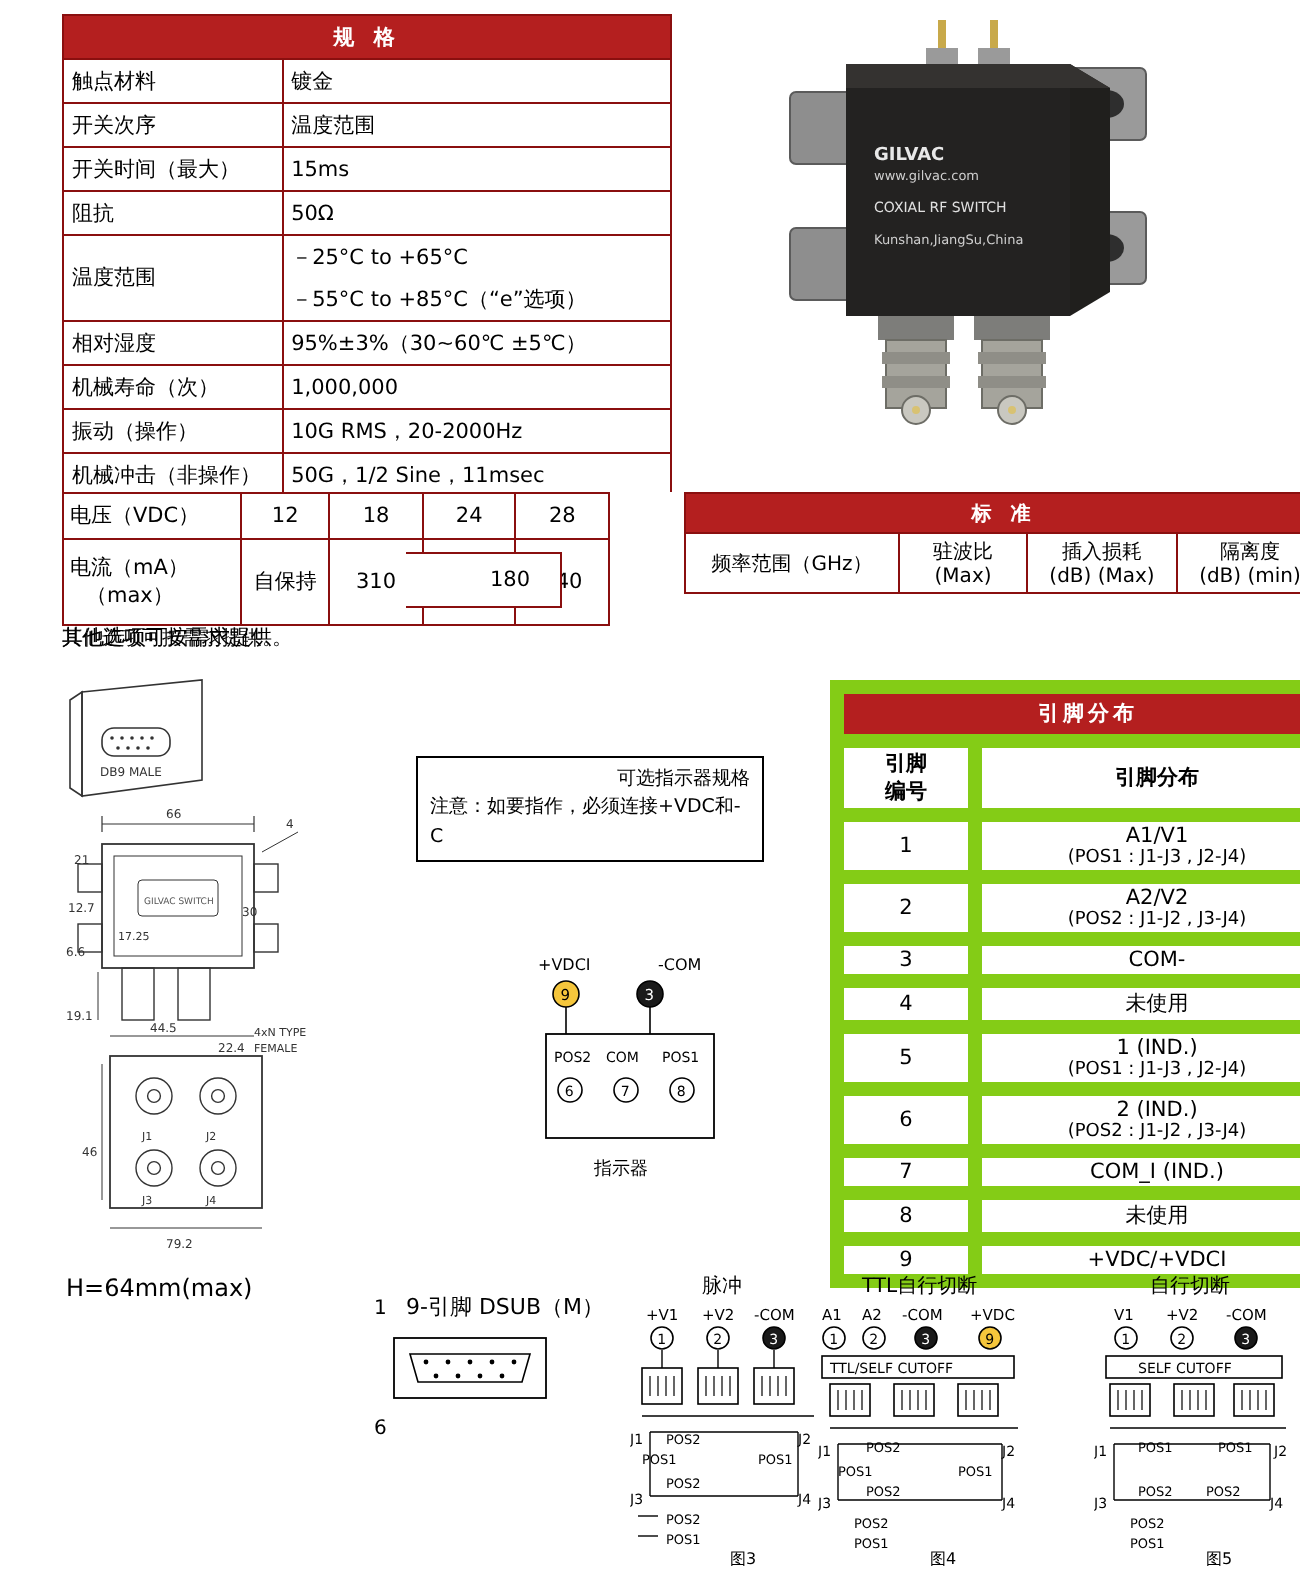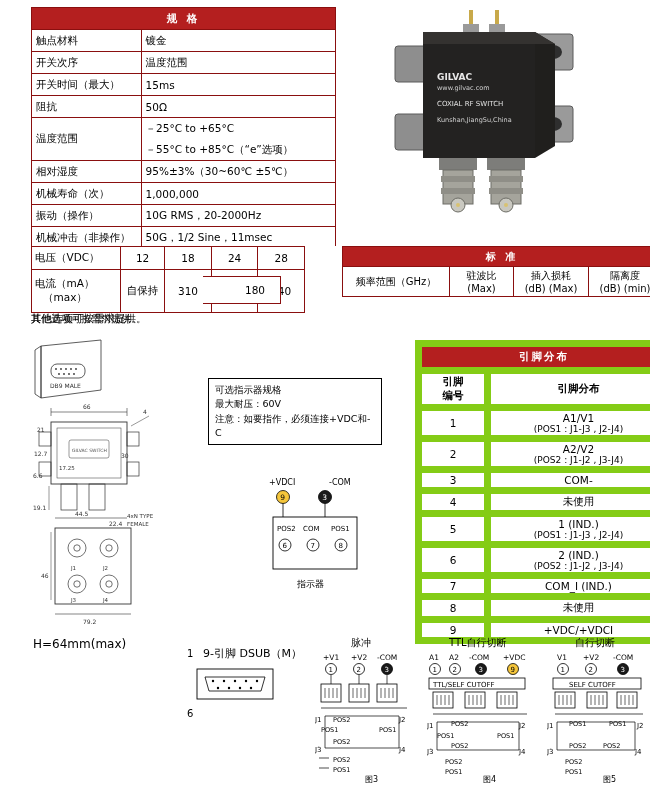--- a/index.html
+++ b/index.html
@@ -348,22 +348,21 @@
     <text x="10" y="242" font-size="6" fill="#333" font-family="DejaVu Sans, sans-serif">46</text>
     <line x1="20" y1="196" x2="20" y2="264" stroke="#333" stroke-width="0.5"></line>
     <line x1="24" y1="278" x2="100" y2="278" stroke="#333" stroke-width="0.6"></line>
     <text x="52" y="288" font-size="6" fill="#333" font-family="DejaVu Sans, sans-serif">79.2</text>
   </svg>
 </div>
 
 <div class="abs" style="left:6px;top:637px;font-size:12px;">H=64mm(max)</div>
 
 <div class="abs ind-box" style="left:208px;top:378px;width:160px;">
-  <div style="text-align:left;">可选指示器规格</div>
-  <div>最大耐压：60V</div>
+  <div style="text-align:right;">可选指示器规格</div>
   <div>注意：如要指作，必须连接+VDC和-C</div>
 </div>
 
 <div class="abs" style="left:240px;top:475px;width:110px;height:125px;">
   <svg width="110" height="125" viewBox="0 0 110 125">
     <text x="2" y="10" font-size="8" fill="#000" font-family="DejaVu Sans, sans-serif">+VDCI</text>
     <text x="62" y="10" font-size="8" fill="#000" font-family="DejaVu Sans, sans-serif">-COM</text>
     <circle cx="16" cy="22" r="6.5" fill="#f5c63c" stroke="#000" stroke-width="0.8"></circle>
     <text x="13.2" y="25" font-size="7.5" fill="#000" font-family="DejaVu Sans, sans-serif">9</text>
     <circle cx="58" cy="22" r="6.5" fill="#1a1a1a" stroke="#000" stroke-width="0.8"></circle>
@@ -442,21 +441,21 @@
     <text x="18" y="108" font-size="6.5" font-family="DejaVu Sans, sans-serif">POS2</text>
     <line x1="10" y1="112" x2="84" y2="112" stroke="#000" stroke-width="0.7"></line>
     <text x="18" y="126" font-size="6.5" font-family="DejaVu Sans, sans-serif">POS2</text>
     <text x="18" y="136" font-size="6.5" font-family="DejaVu Sans, sans-serif">POS1</text>
     <line x1="4" y1="122" x2="14" y2="122" stroke="#000" stroke-width="0.7" marker-start="url(#a)"></line>
     <line x1="4" y1="132" x2="14" y2="132" stroke="#000" stroke-width="0.7"></line>
     <text x="50" y="146" font-size="8" font-family="DejaVu Sans, sans-serif">图3</text>
   </svg>
 </div>
 
-<div class="abs" style="left:400px;top:636px;width:130px;height:150px;">
+<div class="abs" style="left:382px;top:636px;width:130px;height:150px;">
   <svg width="130" height="150" viewBox="0 0 130 150">
     <text x="22" y="10" font-size="10" fill="#000" font-family="DejaVu Sans, sans-serif">TTL自行切断</text>
     <text x="2" y="24" font-size="7.5" font-family="DejaVu Sans, sans-serif">A1</text>
     <text x="22" y="24" font-size="7.5" font-family="DejaVu Sans, sans-serif">A2</text>
     <text x="42" y="24" font-size="7.5" font-family="DejaVu Sans, sans-serif">-COM</text>
     <text x="76" y="24" font-size="7.5" font-family="DejaVu Sans, sans-serif">+VDC</text>
     <circle cx="8" cy="33" r="5.5" fill="none" stroke="#000" stroke-width="0.8"></circle>
       <text x="5.6" y="36" font-size="7" font-family="DejaVu Sans, sans-serif">1</text>
     <circle cx="28" cy="33" r="5.5" fill="none" stroke="#000" stroke-width="0.8"></circle>
       <text x="25.6" y="36" font-size="7" font-family="DejaVu Sans, sans-serif">2</text>

